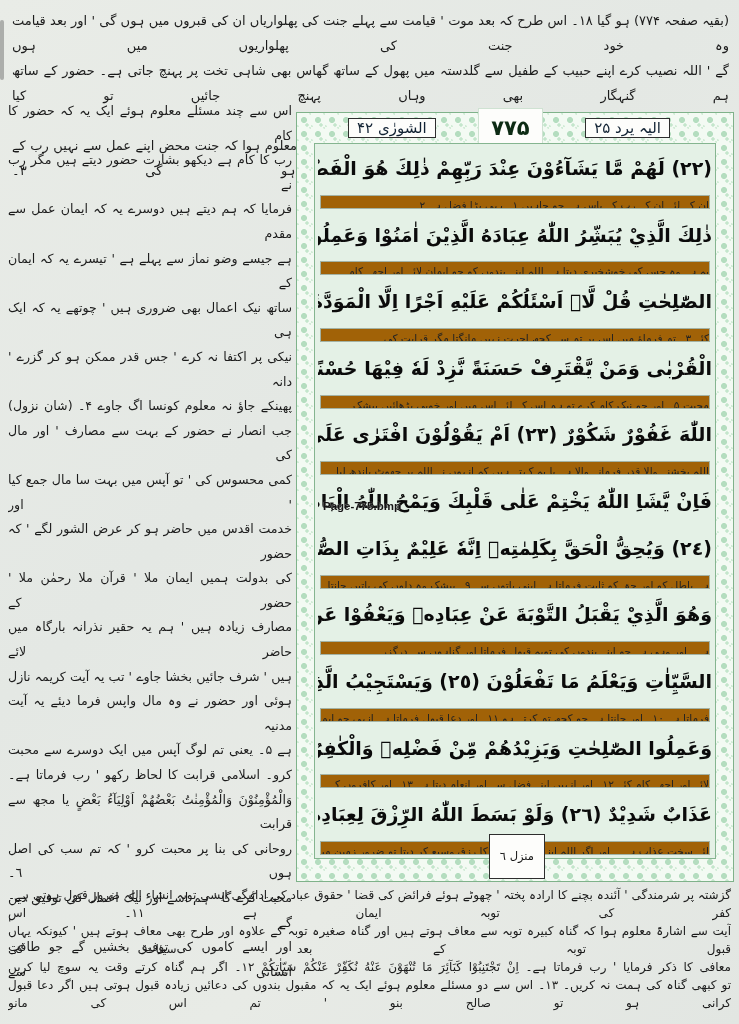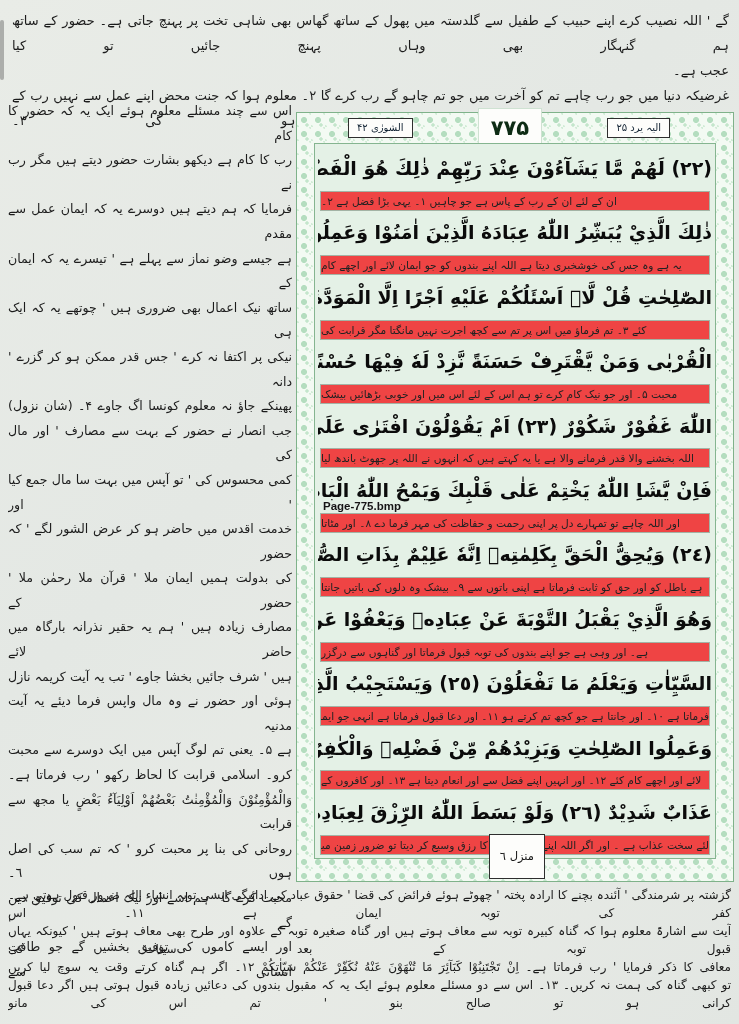--- a/index.html
+++ b/index.html
@@ -40,35 +40,35 @@
     display:flex;flex-direction:column;justify-content:space-between;
     position:relative;
   }
   .qlabels{
     position:absolute;top:5px;left:17px;right:17px;height:20px;
     display:flex;flex-direction:row;align-items:center;justify-content:space-between;
     direction:rtl;padding:0 46px 0 34px;
   }
   .qlabel{
     background:#fdfdfb;border:1px solid #2e2e2e;color:#123;
-    font-size:10px;line-height:16px;padding:1px 8px;white-space:nowrap;
+    font-size:15px;line-height:16px;padding:1px 8px;white-space:nowrap;
   }
   .qpage{
     background:#fdfdfb;border:1px solid #cfe2d2;
     font-size:21px;font-weight:bold;line-height:22px;padding:8px 12px;color:#0d2b14;
   }
   .arabic-line{
     direction:rtl;text-align:center;white-space:nowrap;overflow:hidden;
     font-size:19px;font-weight:bold;line-height:40px;height:41px;color:#0b0b0b;
     flex:0 0 auto;
   }
   .urdu-line{
-    direction:rtl;text-align:left;white-space:nowrap;overflow:hidden;
-    background:#ef4444;border:1px solid #a3b3a5;
-    font-size:10.6px;line-height:19px;height:20px;margin:0 2px;color:#222;
+    direction:rtl;text-align:right;white-space:nowrap;overflow:hidden;
+    background:#a16207;border:1px solid #a3b3a5;
+    font-size:10.6px;line-height:19px;height:14px;margin:0 2px;color:#222;
     box-sizing:border-box;flex:0 0 auto;
   }
   .qfooter{
     position:absolute;bottom:2px;left:44%;
     background:#fdfdfb;border:1px solid #2e2e2e;
     font-size:11.5px;line-height:15px;padding:14px 10px;white-space:nowrap;
   }
   .watermark{
     position:absolute;top:500px;left:323px;z-index:9;
     direction:ltr;font-size:11.5px;font-weight:bold;color:#151515;
@@ -76,20 +76,21 @@
     text-shadow:0 0 1px #f0f0f0;
   }
   .scan-smudge{position:absolute;left:0;top:20px;width:4px;height:60px;background:rgba(60,60,60,.35);border-radius:2px;}
 </style>
 </head>
 <body>
 
 <div class="scan-smudge"></div>
 
 <div class="top-text">
+  <div class="tline stretch">(بقیہ صفحہ ۷۷۴) ہو گیا ۱۸۔ اس طرح کہ بعد موت ' قیامت سے پہلے جنت کی پھلواریاں ان کی قبروں میں ہوں گی ' اور بعد قیامت وہ خود جنت کی پھلواریوں میں ہوں</div>
   <div class="tline stretch">گے ' اللہ نصیب کرے اپنے حبیب کے طفیل سے گلدستہ میں پھول کے ساتھ گھاس بھی شاہی تخت پر پہنچ جاتی ہے۔ حضور کے ساتھ ہم گنہگار بھی وہاں پہنچ جائیں تو کیا</div>
   <div class="tline">عجب ہے۔</div>
   <div class="tline stretch">غرضیکہ دنیا میں جو رب چاہے تم کو آخرت میں جو تم چاہو گے رب کرے گا ۲۔ معلوم ہوا کہ جنت محض اپنے عمل سے نہیں رب کے فضل سے نصیب ہو گی ۳۔</div>
 </div>
 
 <div class="left-col">
   <div class="tline stretch">اس سے چند مسئلے معلوم ہوئے ایک یہ کہ حضور کا کام</div>
   <div class="tline stretch">رب کا کام ہے دیکھو بشارت حضور دیتے ہیں مگر رب نے</div>
   <div class="tline stretch">فرمایا کہ ہم دیتے ہیں دوسرے یہ کہ ایمان عمل سے مقدم</div>
   <div class="tline stretch">ہے جیسے وضو نماز سے پہلے ہے ' تیسرے یہ کہ ایمان کے</div>
@@ -124,21 +125,20 @@
     <div class="urdu-line">ان کے لئے ان کے رب کے پاس ہے جو چاہیں ۱۔ یہی بڑا فضل ہے ۲۔</div>
     <div class="arabic-line">ذٰلِكَ الَّذِيْ يُبَشِّرُ اللّٰهُ عِبَادَهُ الَّذِيْنَ اٰمَنُوْا وَعَمِلُوا</div>
     <div class="urdu-line">یہ ہے وہ جس کی خوشخبری دیتا ہے اللہ اپنے بندوں کو جو ایمان لائے اور اچھے کام</div>
     <div class="arabic-line">الصّٰلِحٰتِ قُلْ لَّاۤ اَسْئَلُكُمْ عَلَيْهِ اَجْرًا اِلَّا الْمَوَدَّةَ فِي</div>
     <div class="urdu-line">کئے ۳۔ تم فرماؤ میں اس پر تم سے کچھ اجرت نہیں مانگتا مگر قرابت کی</div>
     <div class="arabic-line">الْقُرْبٰى وَمَنْ يَّقْتَرِفْ حَسَنَةً نَّزِدْ لَهٗ فِيْهَا حُسْنًا اِنَّ</div>
     <div class="urdu-line">محبت ۵۔ اور جو نیک کام کرے تو ہم اس کے لئے اس میں اور خوبی بڑھائیں بیشک</div>
     <div class="arabic-line">اللّٰهَ غَفُوْرٌ شَكُوْرٌ (٢٣) اَمْ يَقُوْلُوْنَ افْتَرٰى عَلَى اللّٰهِ كَذِبًا</div>
     <div class="urdu-line">اللہ بخشنے والا قدر فرمانے والا ہے یا یہ کہتے ہیں کہ انہوں نے اللہ پر جھوٹ باندھ لیا</div>
     <div class="arabic-line">فَاِنْ يَّشَاِ اللّٰهُ يَخْتِمْ عَلٰى قَلْبِكَ وَيَمْحُ اللّٰهُ الْبَاطِلَ</div>
-    <div class="urdu-line">اور اللہ چاہے تو تمہارے دل پر اپنی رحمت و حفاظت کی مہر فرما دے ۸۔ اور مٹاتا</div>
     <div class="arabic-line">(٢٤) وَيُحِقُّ الْحَقَّ بِكَلِمٰتِهٖ اِنَّهٗ عَلِيْمٌ بِذَاتِ الصُّدُوْرِ</div>
     <div class="urdu-line">ہے باطل کو اور حق کو ثابت فرماتا ہے اپنی باتوں سے ۹۔ بیشک وہ دلوں کی باتیں جانتا</div>
     <div class="arabic-line">وَهُوَ الَّذِيْ يَقْبَلُ التَّوْبَةَ عَنْ عِبَادِهٖ وَيَعْفُوْا عَنِ</div>
     <div class="urdu-line">ہے۔ اور وہی ہے جو اپنے بندوں کی توبہ قبول فرماتا اور گناہوں سے درگزر</div>
     <div class="arabic-line">السَّيِّاٰتِ وَيَعْلَمُ مَا تَفْعَلُوْنَ (٢٥) وَيَسْتَجِيْبُ الَّذِيْنَ اٰمَنُوْا</div>
     <div class="urdu-line">فرماتا ہے ۱۰۔ اور جانتا ہے جو کچھ تم کرتے ہو ۱۱۔ اور دعا قبول فرماتا ہے انہی جو ایمان</div>
     <div class="arabic-line">وَعَمِلُوا الصّٰلِحٰتِ وَيَزِيْدُهُمْ مِّنْ فَضْلِهٖ وَالْكٰفِرُوْنَ لَهُمْ</div>
     <div class="urdu-line">لائے اور اچھے کام کئے ۱۲۔ اور انہیں اپنے فضل سے اور انعام دیتا ہے ۱۳۔ اور کافروں کے</div>
     <div class="arabic-line">عَذَابٌ شَدِيْدٌ (٢٦) وَلَوْ بَسَطَ اللّٰهُ الرِّزْقَ لِعِبَادِهٖ لَبَغَوْا</div>
     <div class="urdu-line">لئے سخت عذاب ہے ۔ اور اگر اللہ اپنے سب بندوں کا رزق وسیع کر دیتا تو ضرور زمین میں</div>

